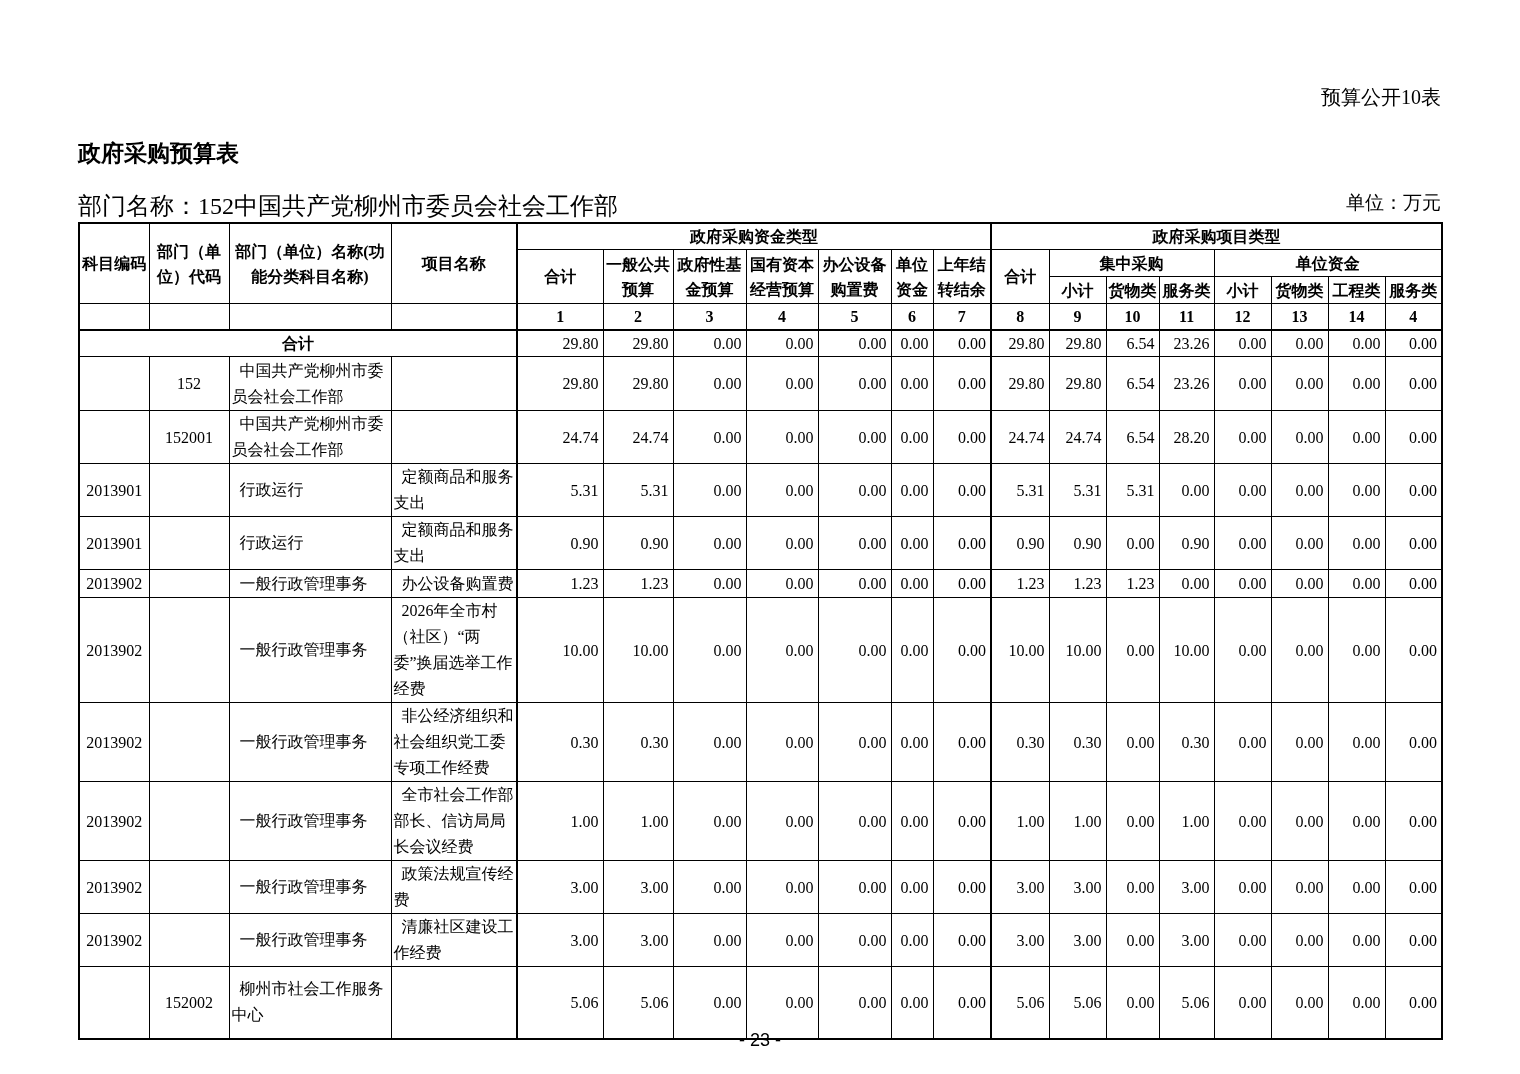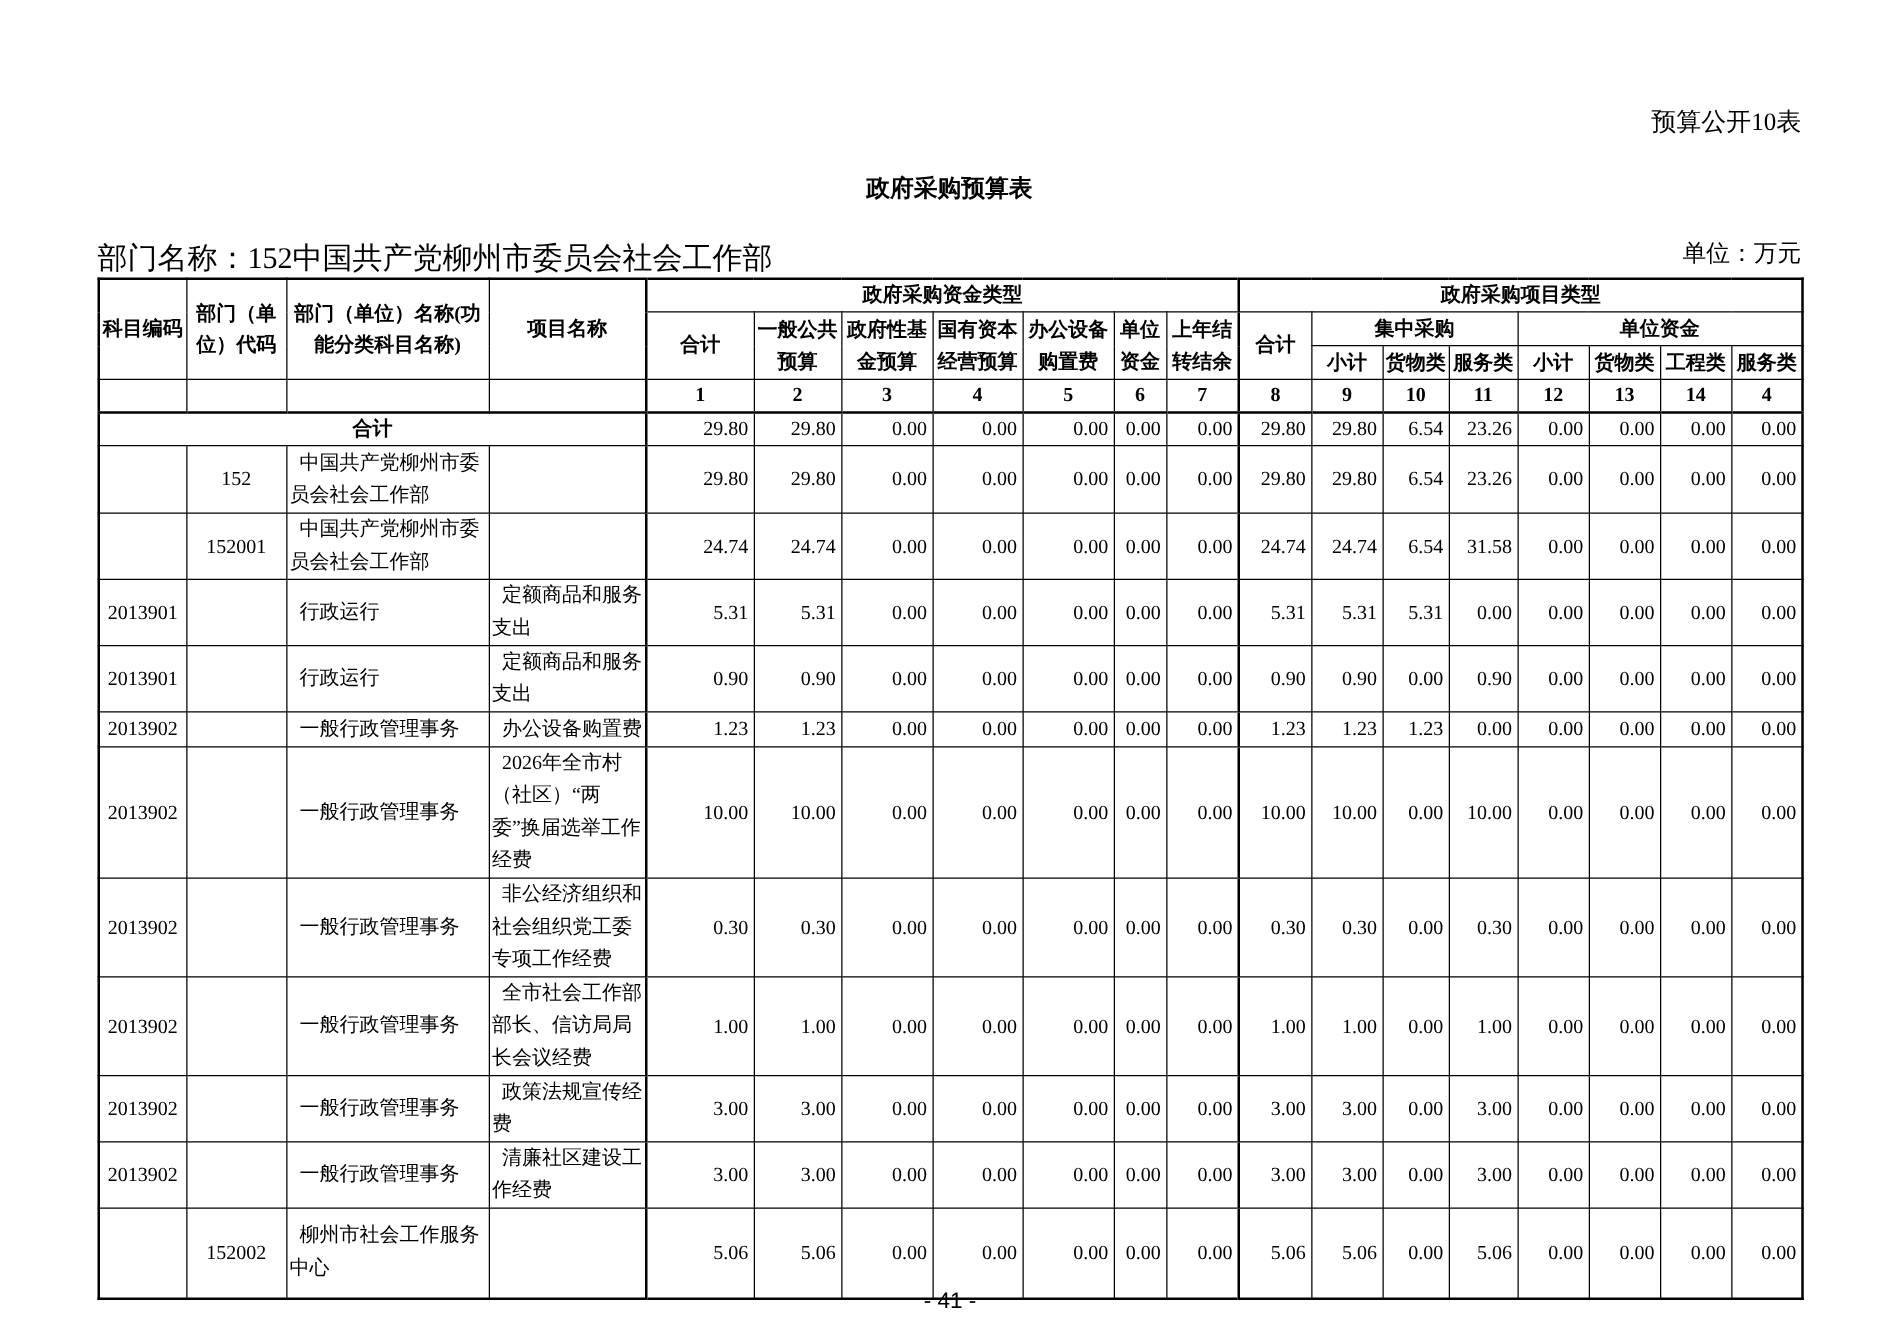--- a/index.html
+++ b/index.html
@@ -1,20 +1,20 @@
 <!DOCTYPE html>
 <html><head>
 <meta charset="utf-8">
 <style>
   html,body{margin:0;padding:0;background:#fff;}
   body{width:1520px;height:1074px;position:relative;color:#000;
        font-family:"Liberation Serif","DejaVu Serif",serif;}
   .corner-label{position:absolute;top:84px;right:79px;font-size:20px;}
-  .page-title{position:absolute;top:138px;left:78px;width:1363px;text-align:center;
-              font-size:19px;font-weight:bold;}
+  .page-title{position:absolute;top:138px;left:78px;width:1363px;
+              font-size:23px;font-weight:bold;}
   .dept-label{position:absolute;top:190px;left:78px;font-size:24px;}
   .unit-label{position:absolute;top:190px;right:79px;font-size:19px;}
   table.budget{position:absolute;left:78px;top:222px;width:1363px;
                border-collapse:collapse;table-layout:fixed;
                border:2px solid #000;font-size:16px;}
   .budget th,.budget td{border:1px solid #000;padding:0;overflow:hidden;
                         vertical-align:middle;line-height:25px;}
   .budget th{font-weight:bold;text-align:center;font-size:16px;padding:0 1px;}
   .budget td.num{text-align:right;padding-right:4px;white-space:nowrap;}
   .budget td.code{text-align:center;}
@@ -155,21 +155,21 @@
         <td class="num bl2">24.74</td>
         <td class="num">24.74</td>
         <td class="num">0.00</td>
         <td class="num">0.00</td>
         <td class="num">0.00</td>
         <td class="num">0.00</td>
         <td class="num">0.00</td>
         <td class="num bl2">24.74</td>
         <td class="num">24.74</td>
         <td class="num">6.54</td>
-        <td class="num">31.58</td>
+        <td class="num">28.20</td>
         <td class="num">0.00</td>
         <td class="num">0.00</td>
         <td class="num">0.00</td>
         <td class="num">0.00</td>
       </tr>
       <tr style="height: 50px;">
         <td class="code">2013901</td>
         <td class="code"></td>
         <td class="txt">行政运行</td>
         <td class="txt">定额商品和服务支出</td>
@@ -353,13 +353,13 @@
         <td class="num">0.00</td>
         <td class="num">5.06</td>
         <td class="num">0.00</td>
         <td class="num">0.00</td>
         <td class="num">0.00</td>
         <td class="num">0.00</td>
       </tr>
     </tbody>
 </table>
 
-<div class="page-number">- 41 -</div>
+<div class="page-number">- 23 -</div>
 
 </body></html>

